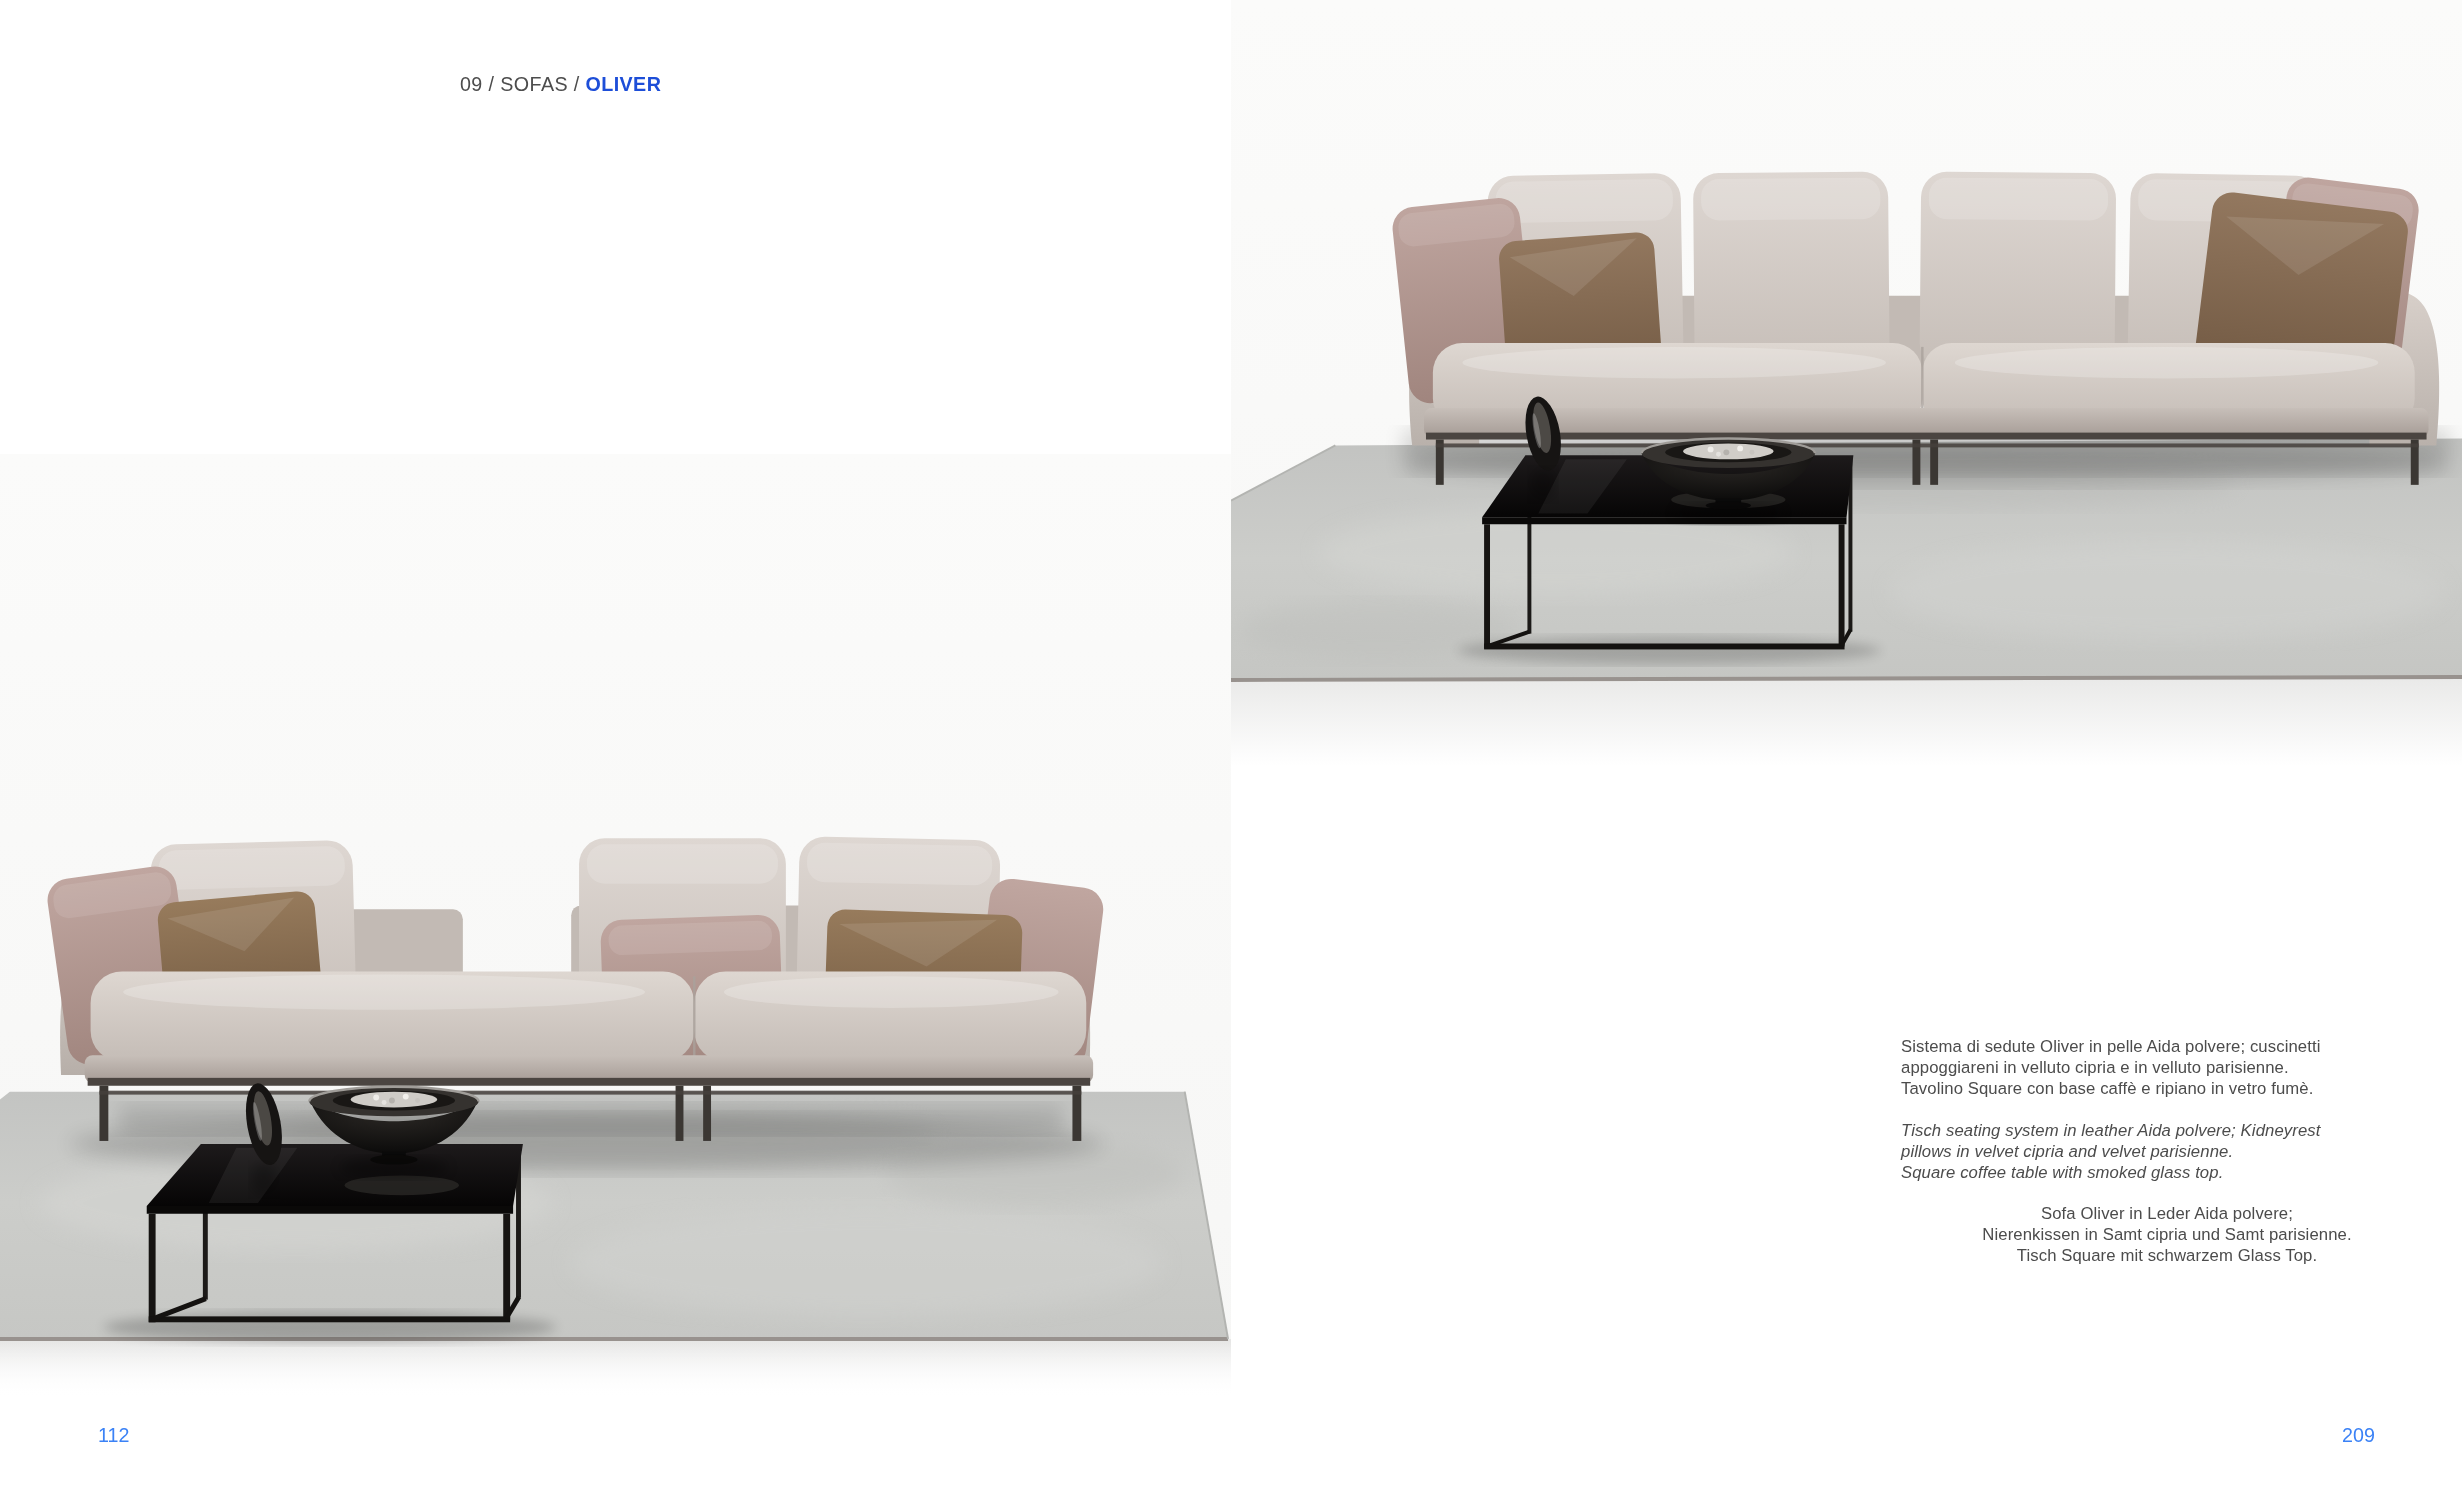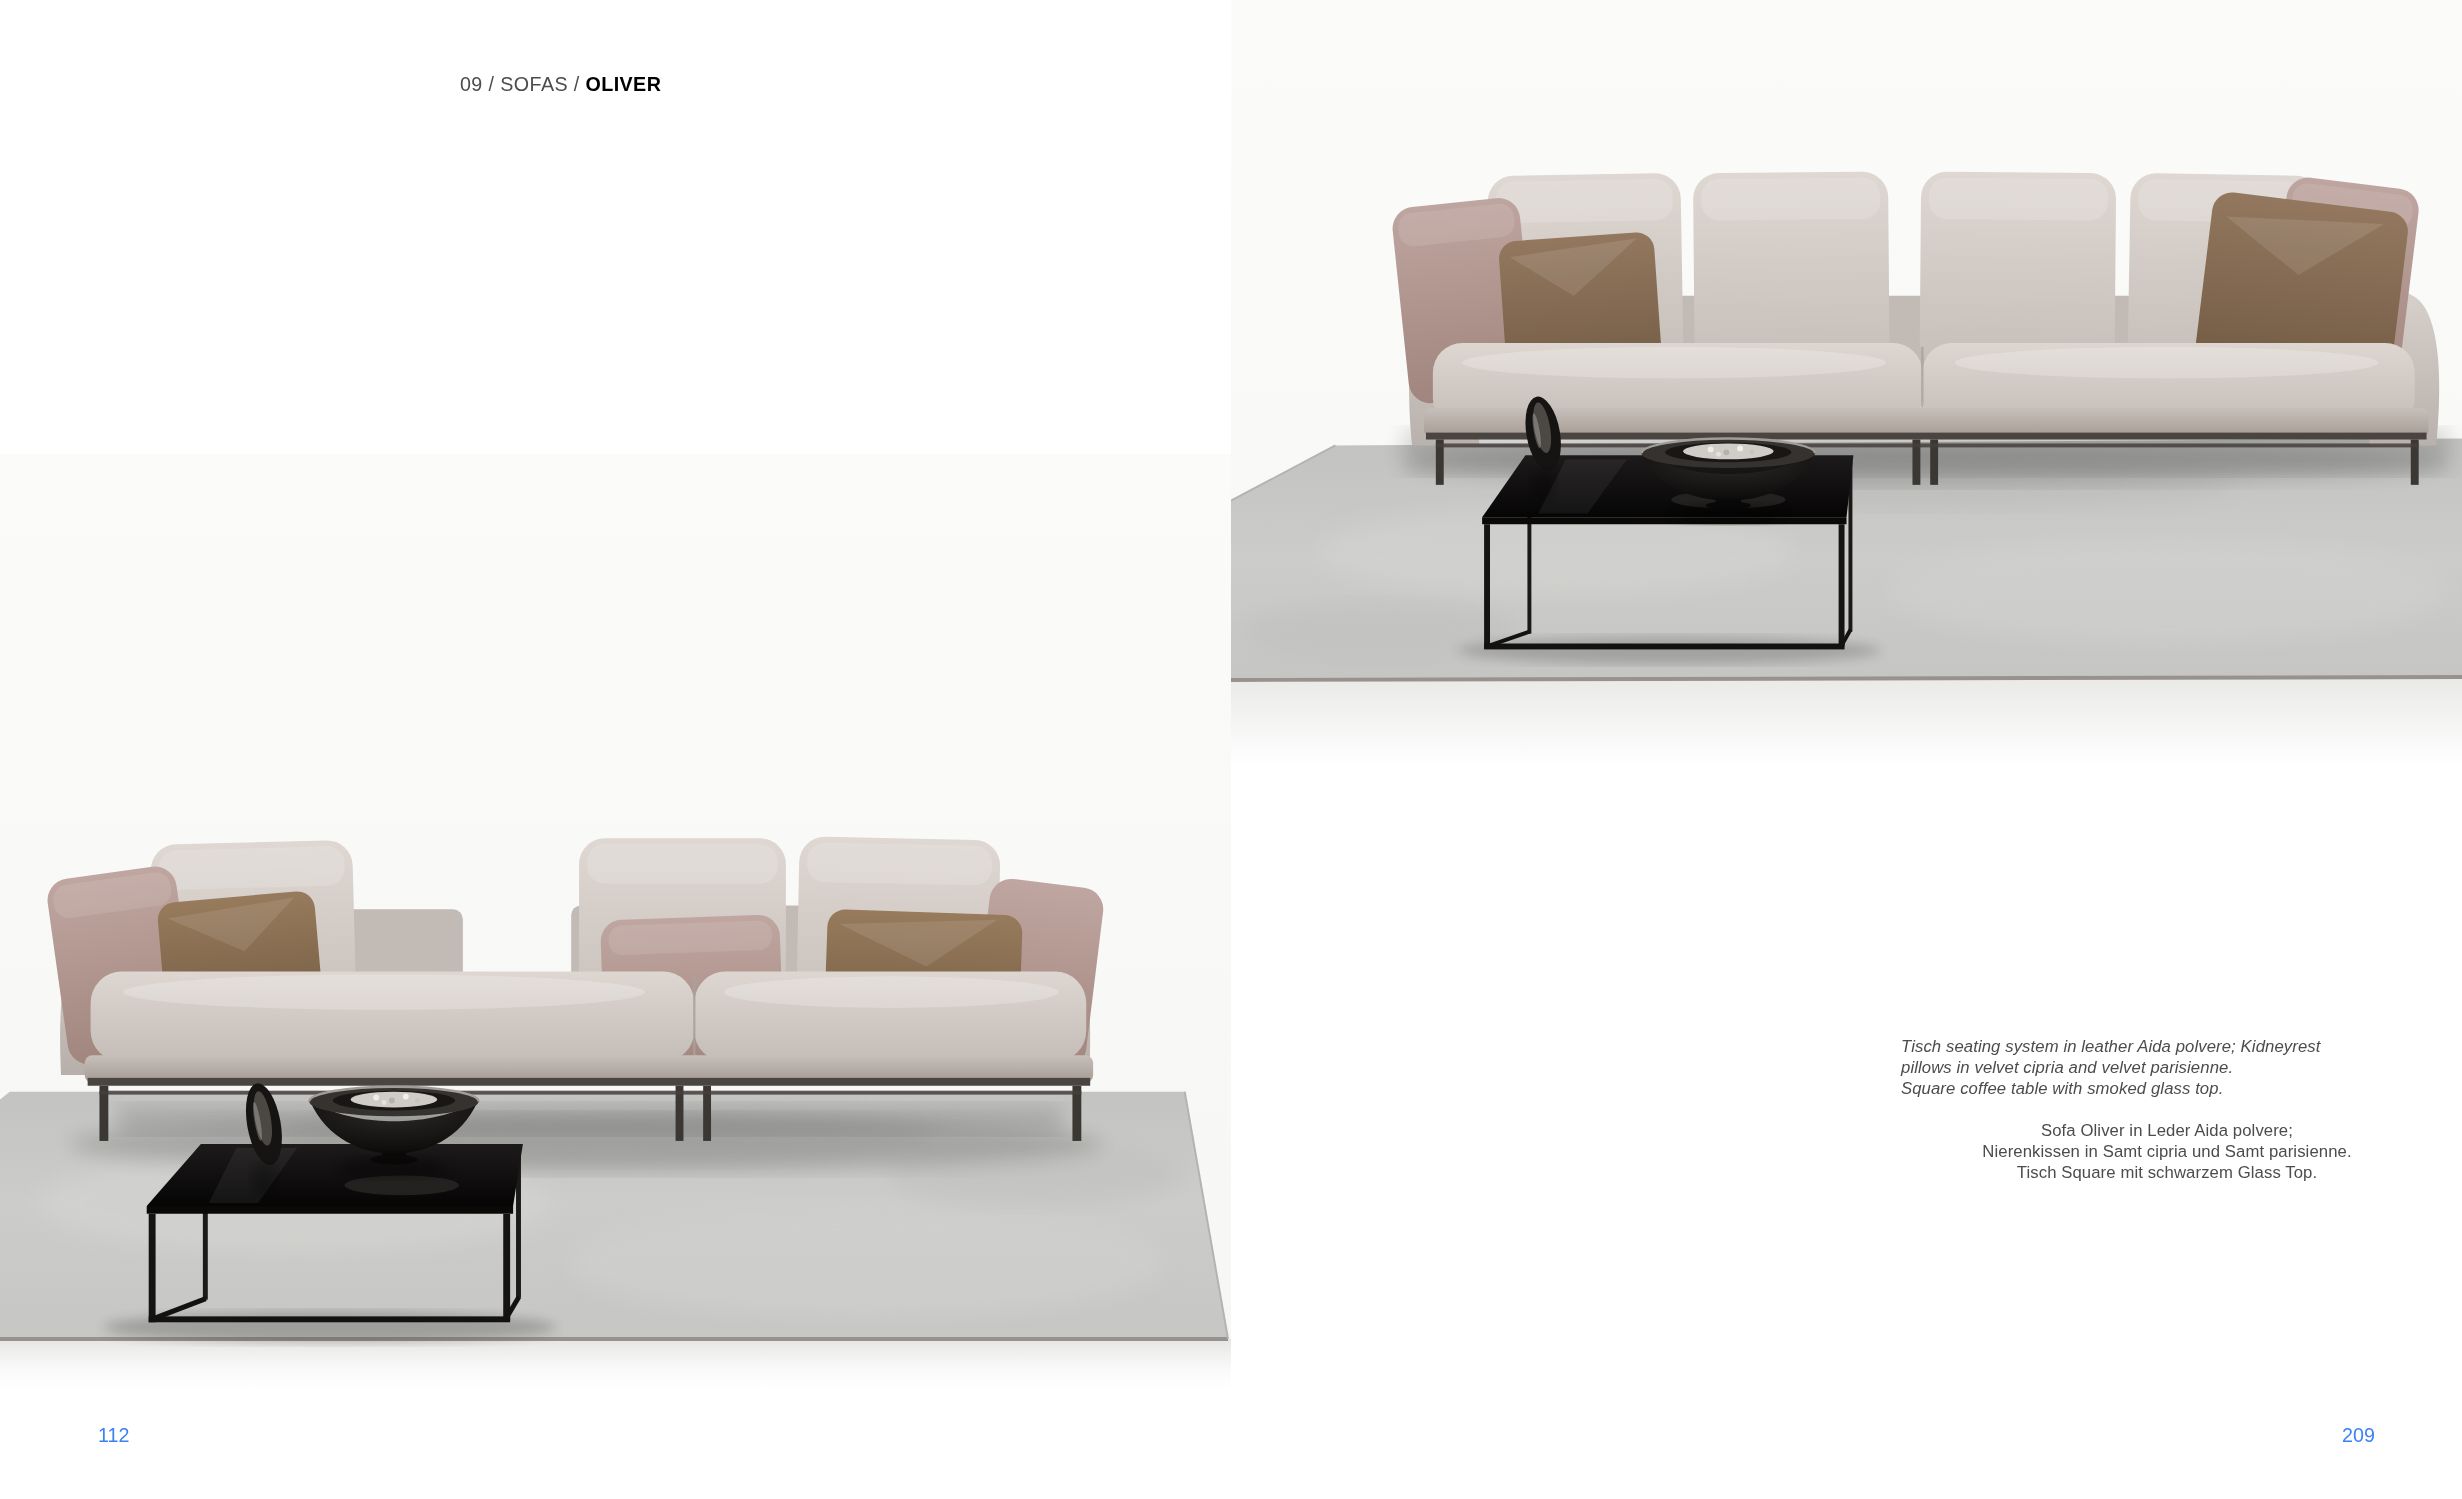--- a/index.html
+++ b/index.html
@@ -8,21 +8,21 @@
     background:#ffffff;
     font-family:"Liberation Sans", sans-serif;
   }
   .page{position:absolute;top:0;width:1231px;height:1499px;background:#ffffff;}
   .page-left{left:0;}
   .page-right{left:1231px;}
   .breadcrumb{
     position:absolute;left:460px;top:73px;
     font-size:19.7px;letter-spacing:0.4px;color:#4d4d4d;white-space:nowrap;
   }
-  .breadcrumb b{color:#000000;font-weight:bold;}
+  .breadcrumb b{color:#1d4ed8;font-weight:bold;}
   figure.photo{position:absolute;margin:0;padding:0;overflow:hidden;}
   .photo-left{left:0;top:454px;width:1231px;height:956px;}
   .photo-right{left:0;top:0;width:1231px;height:814px;}
   figure.photo svg{display:block;width:100%;height:100%;}
   .caption{
     position:absolute;left:670px;top:1036px;width:532px;
     font-size:16.7px;line-height:21px;color:#4c4c4c;letter-spacing:0.1px;
   }
   .caption p{margin:0 0 20.7px 0;white-space:pre-line;}
   .caption p.en{font-style:italic;}
@@ -411,20 +411,23 @@
             <circle cx="529" cy="459" r="2.5" fill="#c7c4bf"></circle>
           <circle cx="495" cy="461" r="2.5" fill="#e4e2de"></circle>
           <ellipse cx="505" cy="521" rx="55" ry="10" fill="#000000" opacity=".3" filter="url(#r-b6)"></ellipse>
         </g>
 
         <rect x="0" y="756" width="1250" height="70" fill="url(#r-fade)"></rect>
       </svg>
     </figure>
 
     <div class="caption">
+      <p class="it">Sistema di sedute Oliver in pelle Aida polvere; cuscinetti
+appoggiareni in velluto cipria e in velluto parisienne.
+Tavolino Square con base caffè e ripiano in vetro fumè.</p>
       <p class="en">Tisch seating system in leather Aida polvere; Kidneyrest
 pillows in velvet cipria and velvet parisienne.
 Square coffee table with smoked glass top.</p>
       <p class="de">Sofa Oliver in Leder Aida polvere;
 Nierenkissen in Samt cipria und Samt parisienne.
 Tisch Square mit schwarzem Glass Top.</p>
     </div>
 
     <div class="pageno pageno-right">209</div>
   </section>

